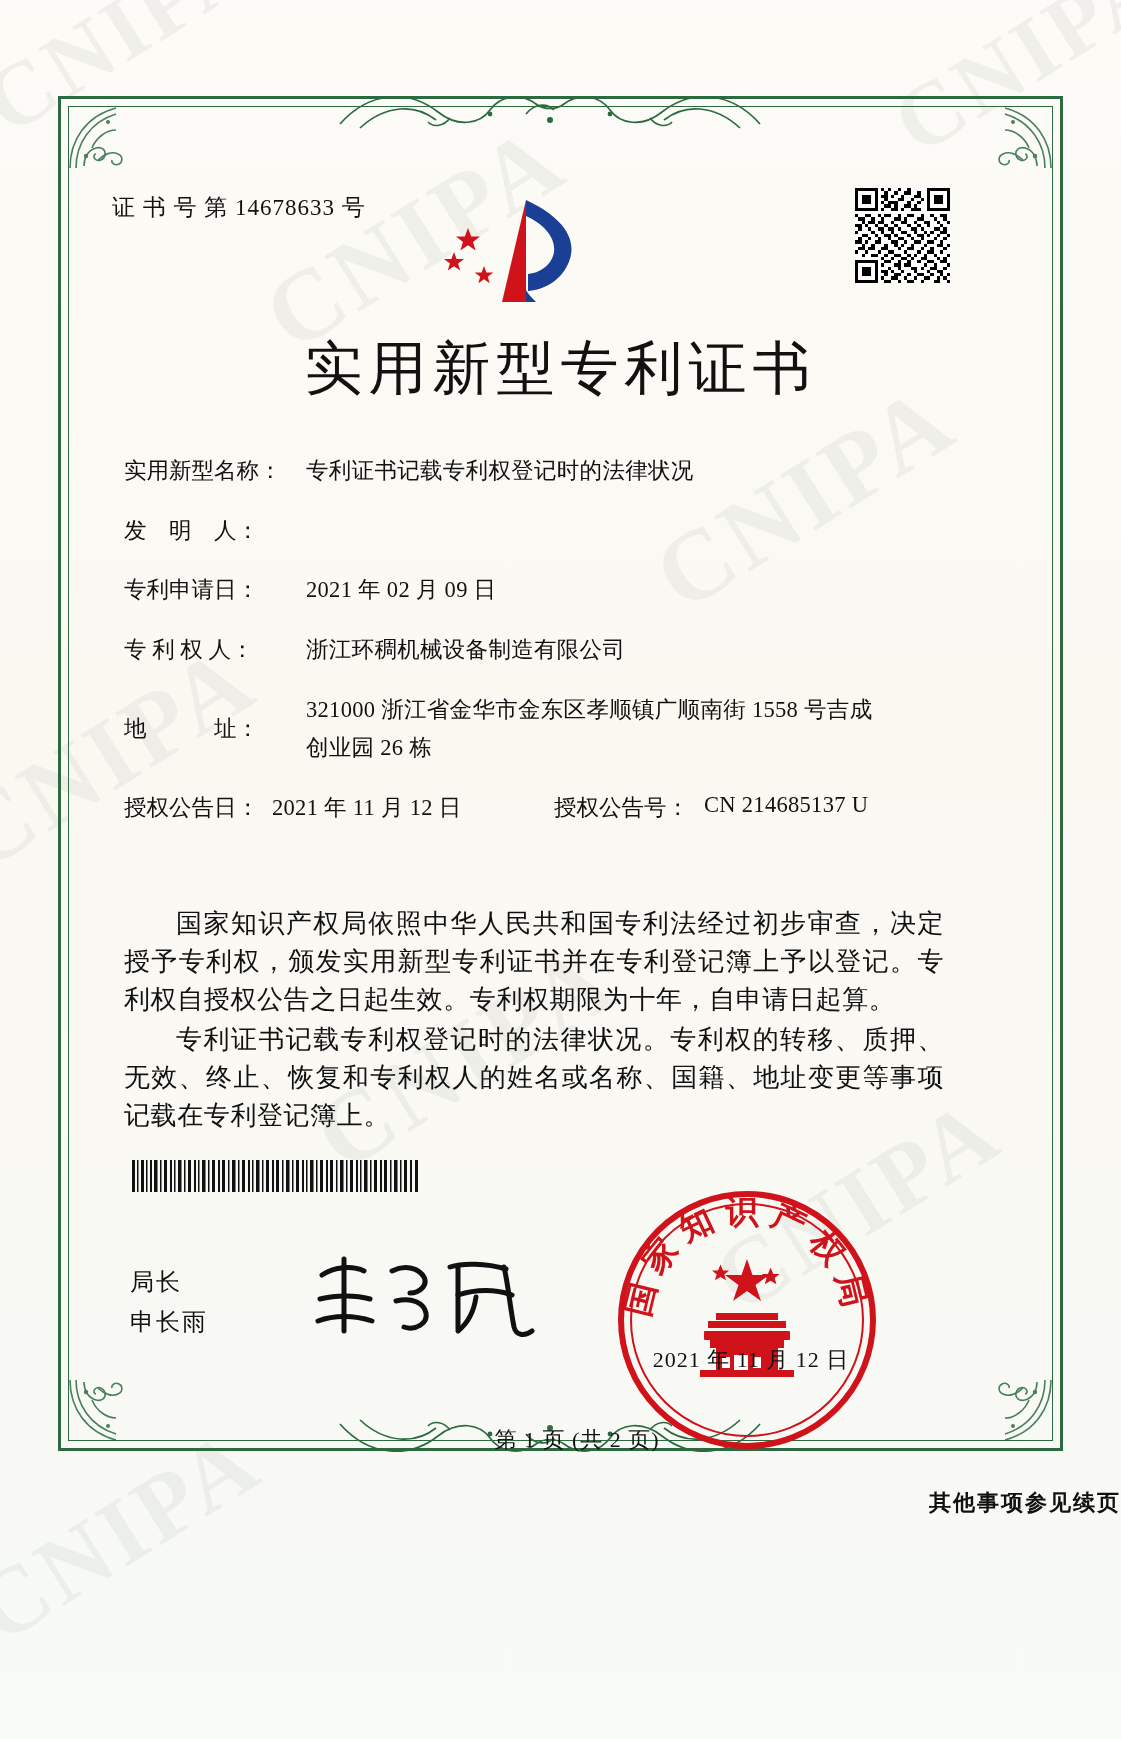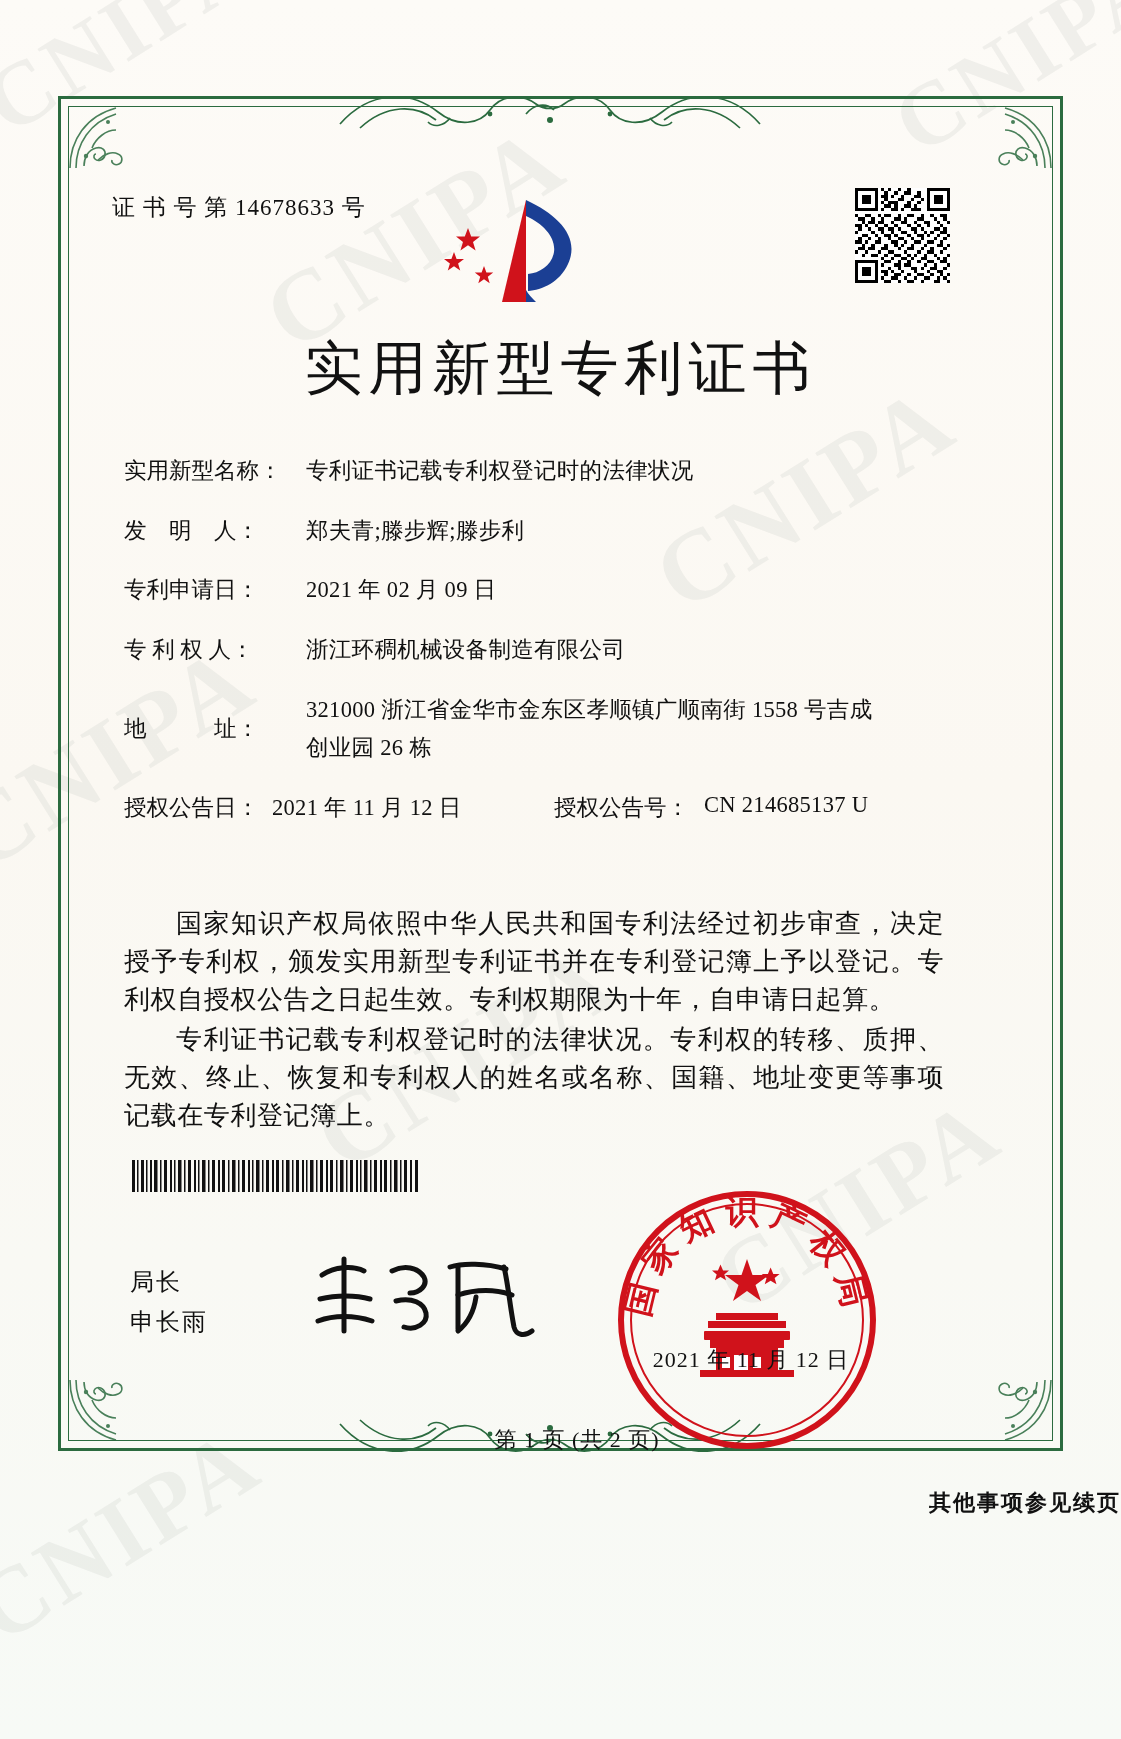--- a/index.html
+++ b/index.html
@@ -591,21 +591,20 @@
 
   <div class="fields">
 
     <div class="field-row">
       <div class="field-label">实用新型名称：</div>
       <div class="field-value">专利证书记载专利权登记时的法律状况</div>
     </div>
 
     <div class="field-row">
       <div class="field-label">发　明　人：</div>
-      <div class="field-value">郑夫青;滕步辉;滕步利</div>
     </div>
 
 
     <div class="field-row">
       <div class="field-label">专利申请日：</div>
       <div class="field-value">2021 年 02 月 09 日</div>
     </div>
 
     <div class="field-row">
       <div class="field-label">专 利 权 人：</div>

